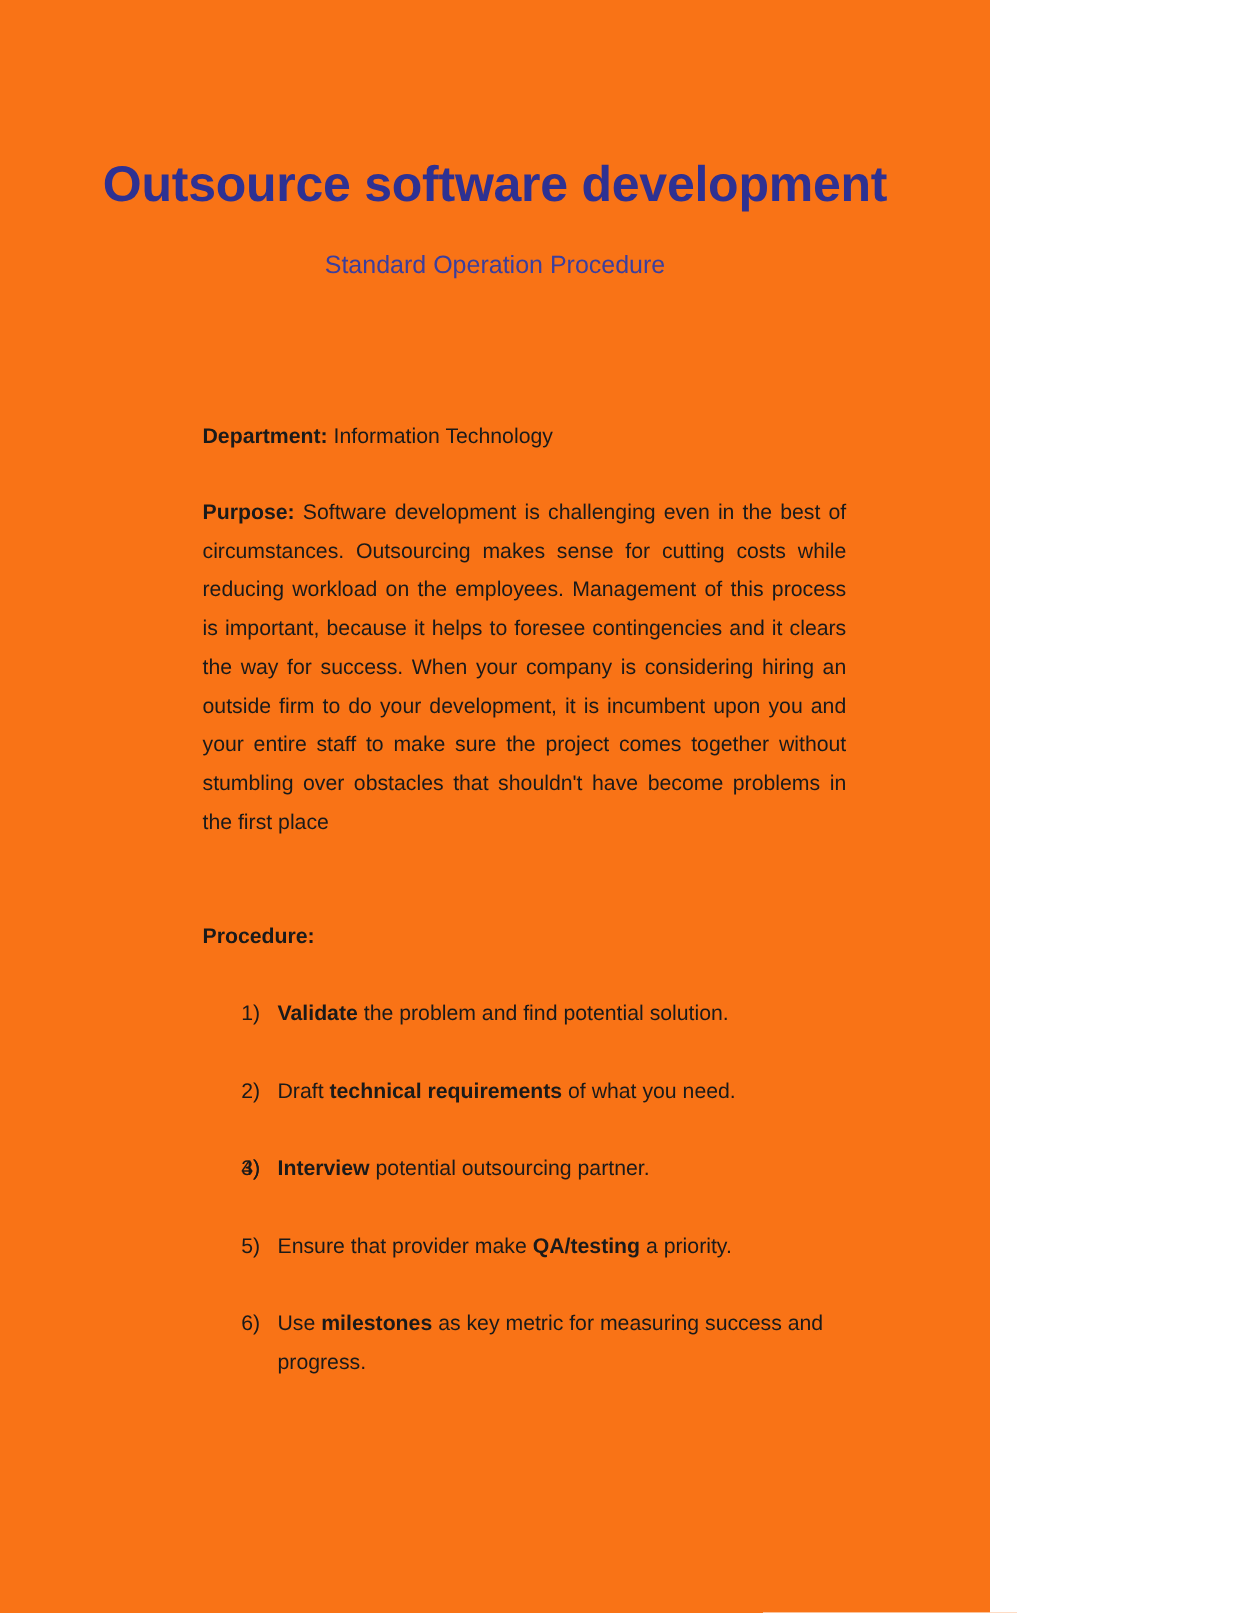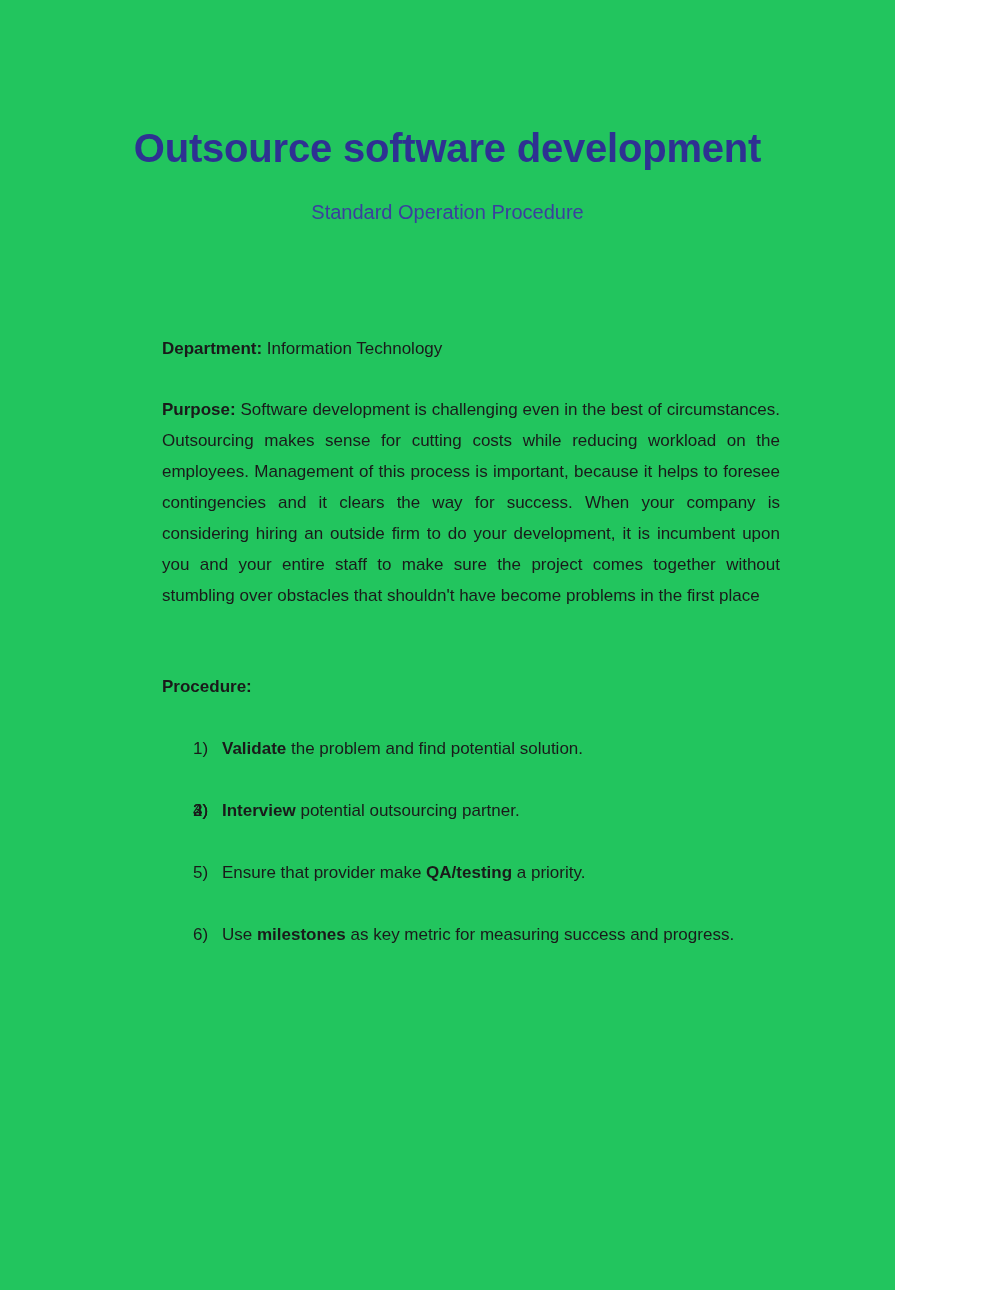--- a/index.html
+++ b/index.html
@@ -9,23 +9,23 @@
     background: #ffffff;
   }
 
   body {
     font-family: "Liberation Sans", sans-serif;
     color: #1a1a1a;
   }
 
   .page {
     position: relative;
-    width: 895px;
+    width: 792px;
     height: 1290px;
-    background: #22c55e;
+    background: #f97316;
     overflow: hidden;
     box-sizing: border-box;
   }
 
   
   .doc-header {
     padding-top: 128px;
     text-align: center;
   }
 
@@ -141,21 +141,21 @@
     <div class="gap-proc"></div>
 
     <p class="meta-line">
       <span class="lbl">Procedure:</span>
     </p>
 
     <div class="gap-list"></div>
 
     <ol class="proc-list" id="proc-list">
         <li class="proc-item"><span class="proc-num">1)</span><span class="proc-text"><b>Validate</b><span> the problem and find potential solution.</span></span></li>
-        <li class="proc-item"><span class="proc-num">2)</span></li>
+        <li class="proc-item"><span class="proc-num">2)</span><span class="proc-text"><span>Draft </span><b>technical requirements</b><span> of what you need.</span></span></li>
         <li class="proc-item"><span class="proc-num">3)</span></li>
         <li class="proc-item"><span class="proc-num">4)</span><span class="proc-text"><b>Interview</b><span> potential outsourcing partner.</span></span></li>
         <li class="proc-item"><span class="proc-num">5)</span><span class="proc-text"><span>Ensure that provider make </span><b>QA/testing</b><span> a priority.</span></span></li>
         <li class="proc-item"><span class="proc-num">6)</span><span class="proc-text"><span>Use </span><b>milestones</b><span> as key metric for measuring success and progress.</span></span></li>
       </ol>
 
   </main>
 
 </div>
 

